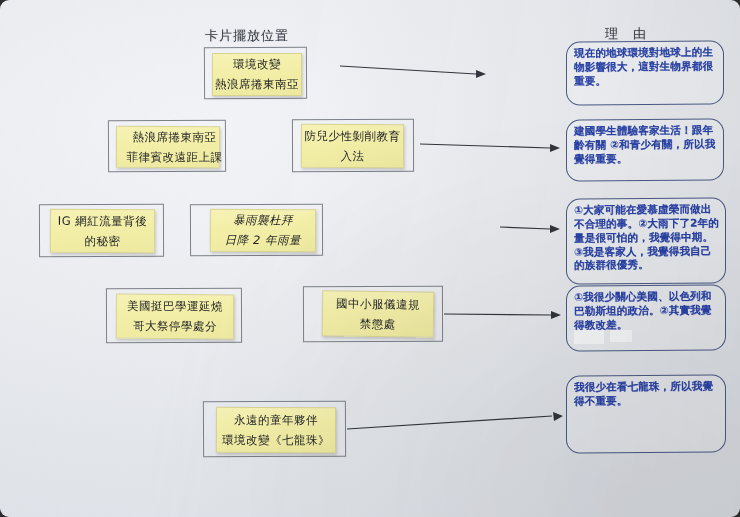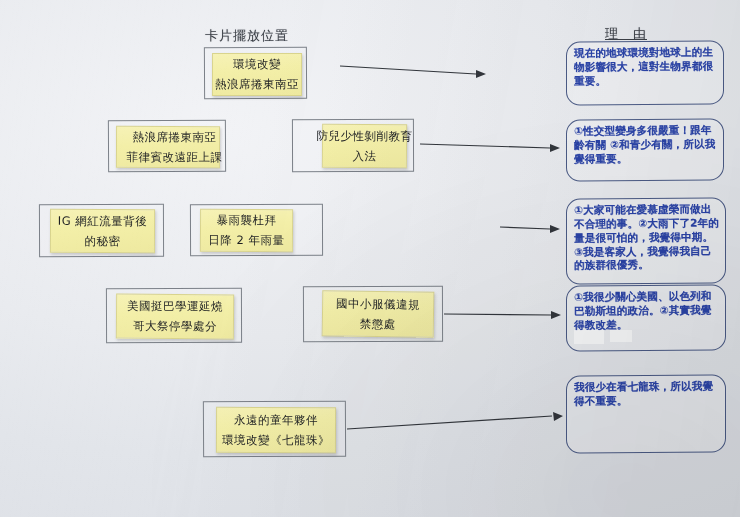--- a/index.html
+++ b/index.html
@@ -9,20 +9,21 @@
   }
   #board {
     position: relative;
     width: 740px;
     height: 517px;
     overflow: hidden;
     font-family: "DejaVu Sans", "Liberation Sans", sans-serif;
     
     background:
       radial-gradient(ellipse 120% 90% at 30% 25%, #f2f3f6 0%, #e9ebef 45%, #e2e5ea 70%, #dde0e6 100%);
+    border-radius: 9px;
   }
   
   #board::after {
     content: "";
     position: absolute;
     inset: 0;
     pointer-events: none;
     background:
       linear-gradient(100deg, rgba(255,255,255,0.30) 0%, rgba(255,255,255,0.05) 35%, rgba(0,0,0,0.03) 75%, rgba(0,0,0,0.07) 100%),
       radial-gradient(ellipse at 85% 95%, rgba(0,0,0,0.08) 0%, rgba(0,0,0,0) 55%);
@@ -108,60 +109,60 @@
     pointer-events: none;
   }
 </style>
 </head>
 <body>
 
 <div id="board">
 
   <div class="col-heading" style="left:205px; top:27px;">卡片擺放位置</div>
 
-  <div class="col-heading" style="left:605px; top:25px;text-decoration:underline;">理　由</div>
+  <div class="col-heading" style="left:605px; top:25px;">理　由</div>
 
   <div class="card-frame" style="left:204px; top:47px; width:103px; height:52px; transform:rotate(-0.3deg);">
     <div class="sticky" style="left:7px; top:5px; width:90px; height:43px; transform:rotate(0.4deg);">
       <span class="ln">環境改變</span>
       <span class="ln">熱浪席捲東南亞</span>
     </div>
   </div>
   <svg class="arrow" style="left:340px; top:62px;" width="150" height="24">
     <line x1="0" y1="4" x2="136" y2="12"></line>
     <polygon points="136,8 146,12 136,16"></polygon>
   </svg>
 
   <div class="card-frame" style="left:108px; top:120px; width:118px; height:52px; transform:rotate(-0.3deg);">
     <div class="sticky" style="left:7px; top:5px; width:104px; height:42px; transform:rotate(0.5deg);padding-left:19px;">
       <span class="ln">熱浪席捲東南亞</span>
       <span class="ln">菲律賓改遠距上課</span>
     </div>
   </div>
 
   <div class="card-frame" style="left:292px; top:119px; width:122px; height:53px; transform:rotate(-0.2deg);">
-    <div class="sticky" style="left:8px; top:4px; width:85px; height:44px; transform:rotate(0.6deg);margin-left:21px;">
+    <div class="sticky" style="left:8px; top:4px; width:103px; height:44px; transform:rotate(0.6deg);">
       <span class="ln">防兒少性剝削教育</span>
       <span class="ln">入法</span>
     </div>
   </div>
   <svg class="arrow" style="left:420px; top:139px;" width="145" height="20">
     <line x1="0" y1="5" x2="130" y2="9"></line>
     <polygon points="130,5 140,9 130,13"></polygon>
   </svg>
 
   <div class="card-frame" style="left:14px; top:204px; width:125px; height:53px; transform:rotate(-0.2deg);margin-left:25px;">
     <div class="sticky" style="left:10px; top:4px; width:105px; height:44px; transform:rotate(0.4deg);">
       <span class="ln">IG 網紅流量背後</span>
       <span class="ln">的秘密</span>
     </div>
   </div>
 
   <div class="card-frame" style="left:190px; top:204px; width:133px; height:52px; transform:rotate(-0.2deg);">
-    <div class="sticky" style="left:9px; top:4px; width:93px; height:43px; transform:rotate(0.5deg);">
+    <div class="sticky" style="left:19px; top:4px; width:106px; height:43px; transform:rotate(0.5deg);font-style:italic;">
       <span class="ln">暴雨襲杜拜</span>
       <span class="ln">日降 2 年雨量</span>
     </div>
   </div>
 
   <svg class="arrow" style="left:500px; top:222px;" width="65" height="18">
     <line x1="0" y1="5" x2="50" y2="7"></line>
     <polygon points="50,3 60,7 50,11"></polygon>
   </svg>
 
@@ -192,21 +193,21 @@
   <svg class="arrow" style="left:347px; top:412px;" width="222" height="26">
     <line x1="0" y1="17" x2="205" y2="4"></line>
     <polygon points="206,0 216,4 207,9"></polygon>
   </svg>
 
   <div class="reason" style="left:566px; top:41px; width:158px; height:64px;">
     <span class="hw">現在的地球環境對地球上的生物影響很大，這對生物界都很重要。</span>
   </div>
 
   <div class="reason" style="left:566px; top:119px; width:158px; height:62px;">
-    <span class="hw">①性交型變身多很嚴重！跟年齡有關 ②和青少有關，所以我覺得重要。</span>
+    <span class="hw">建國學生體驗客家生活！跟年齡有關 ②和青少有關，所以我覺得重要。</span>
   </div>
 
   <div class="reason" style="left:566px; top:198px; width:160px; height:86px;">
     <span class="hw">①大家可能在愛慕虛榮而做出不合理的事。②大雨下了2年的量是很可怕的，我覺得中期。③我是客家人，我覺得我自己的族群很優秀。</span>
   </div>
 
   <div class="reason" style="left:566px; top:285px; width:160px; height:66px;">
     <span class="hw">①我很少關心美國、以色列和巴勒斯坦的政治。②其實我覺得教改差。</span>
   </div>
   <div class="smudge" style="left:574px; top:330px; width:30px; height:14px;"></div>

